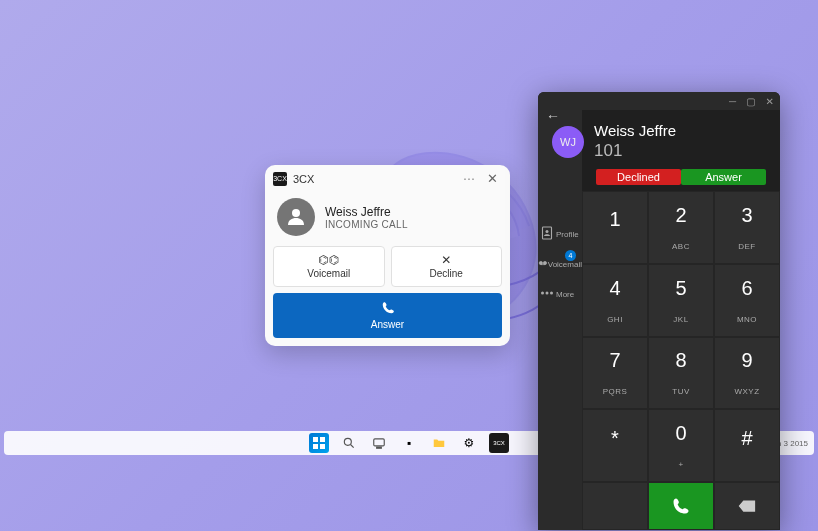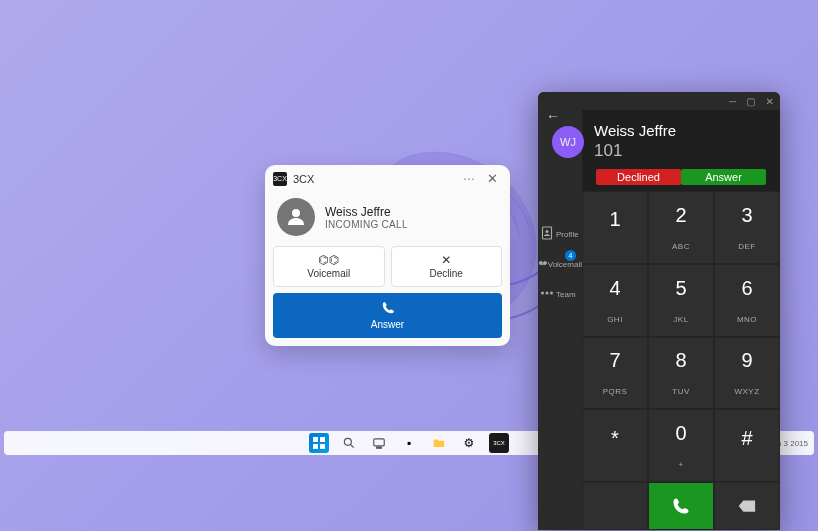--- a/index.html
+++ b/index.html
@@ -188,21 +188,21 @@
             <line x1="7" y1="16" x2="17" y2="16"></line>
           </svg>
         <div class="sidebar-label">Voicemail</div>
       </div>
       <div class="sidebar-item">
         <svg viewBox="0 0 24 24" fill="#aaa">
             <circle cx="6" cy="12" r="2"></circle>
             <circle cx="12" cy="12" r="2"></circle>
             <circle cx="18" cy="12" r="2"></circle>
           </svg>
-        <div class="sidebar-label">Team</div>
+        <div class="sidebar-label">More</div>
       </div>
       <div style="flex:1"></div>
     </div>
 
     <div class="dialer-main">
       <div class="caller-info">
         <div class="caller-row">
           <div class="caller-avatar">WJ</div>
           <div>
             <div class="caller-name">Weiss Jeffre</div>

